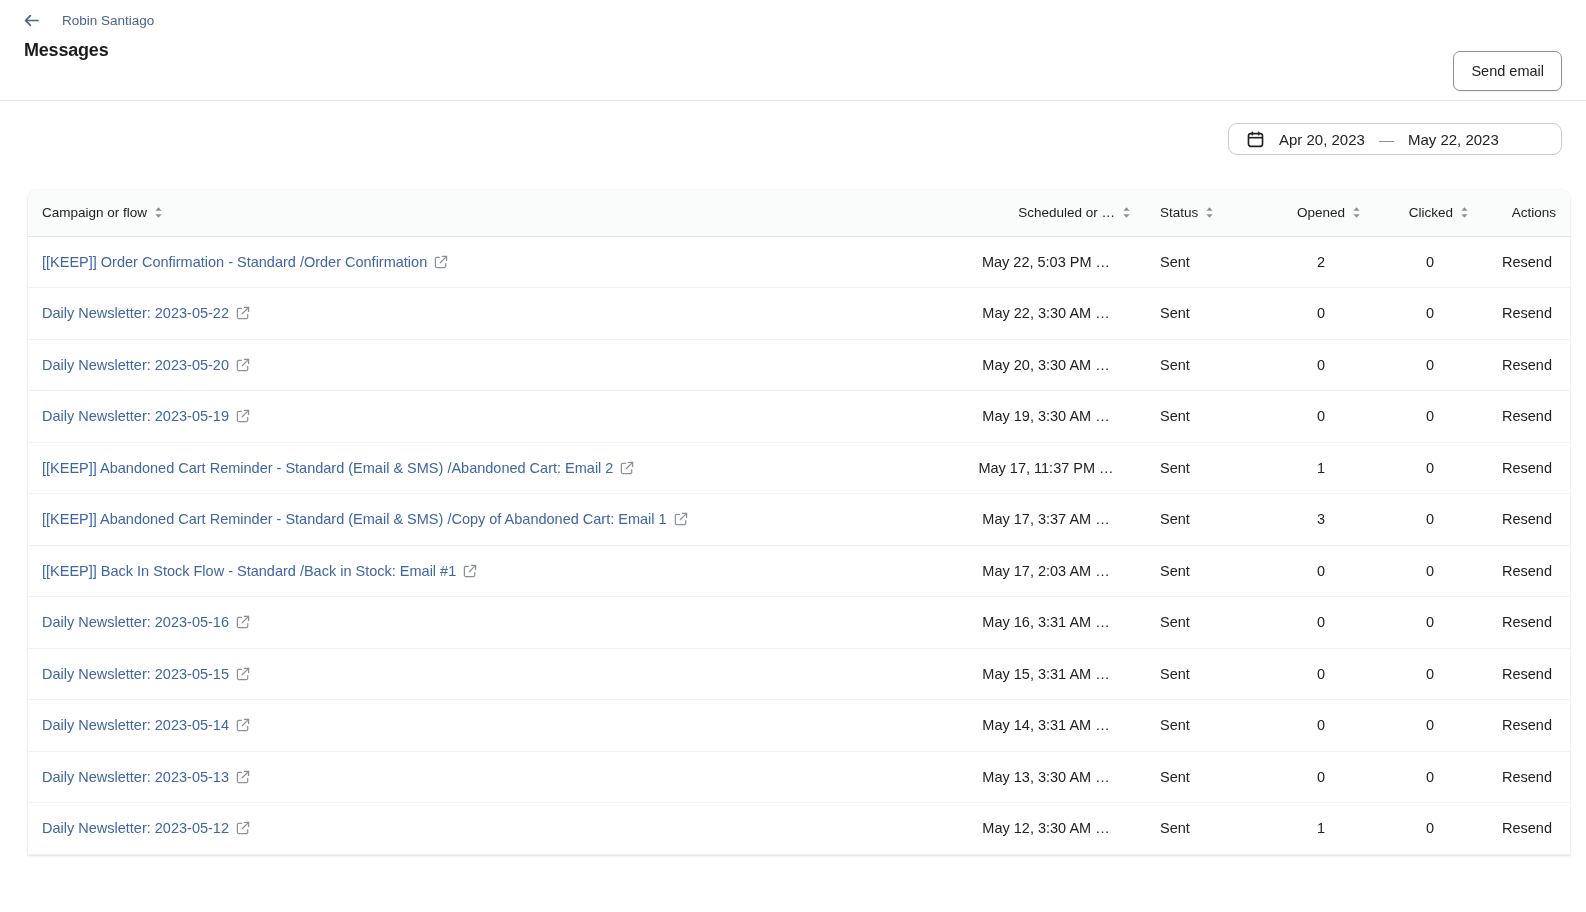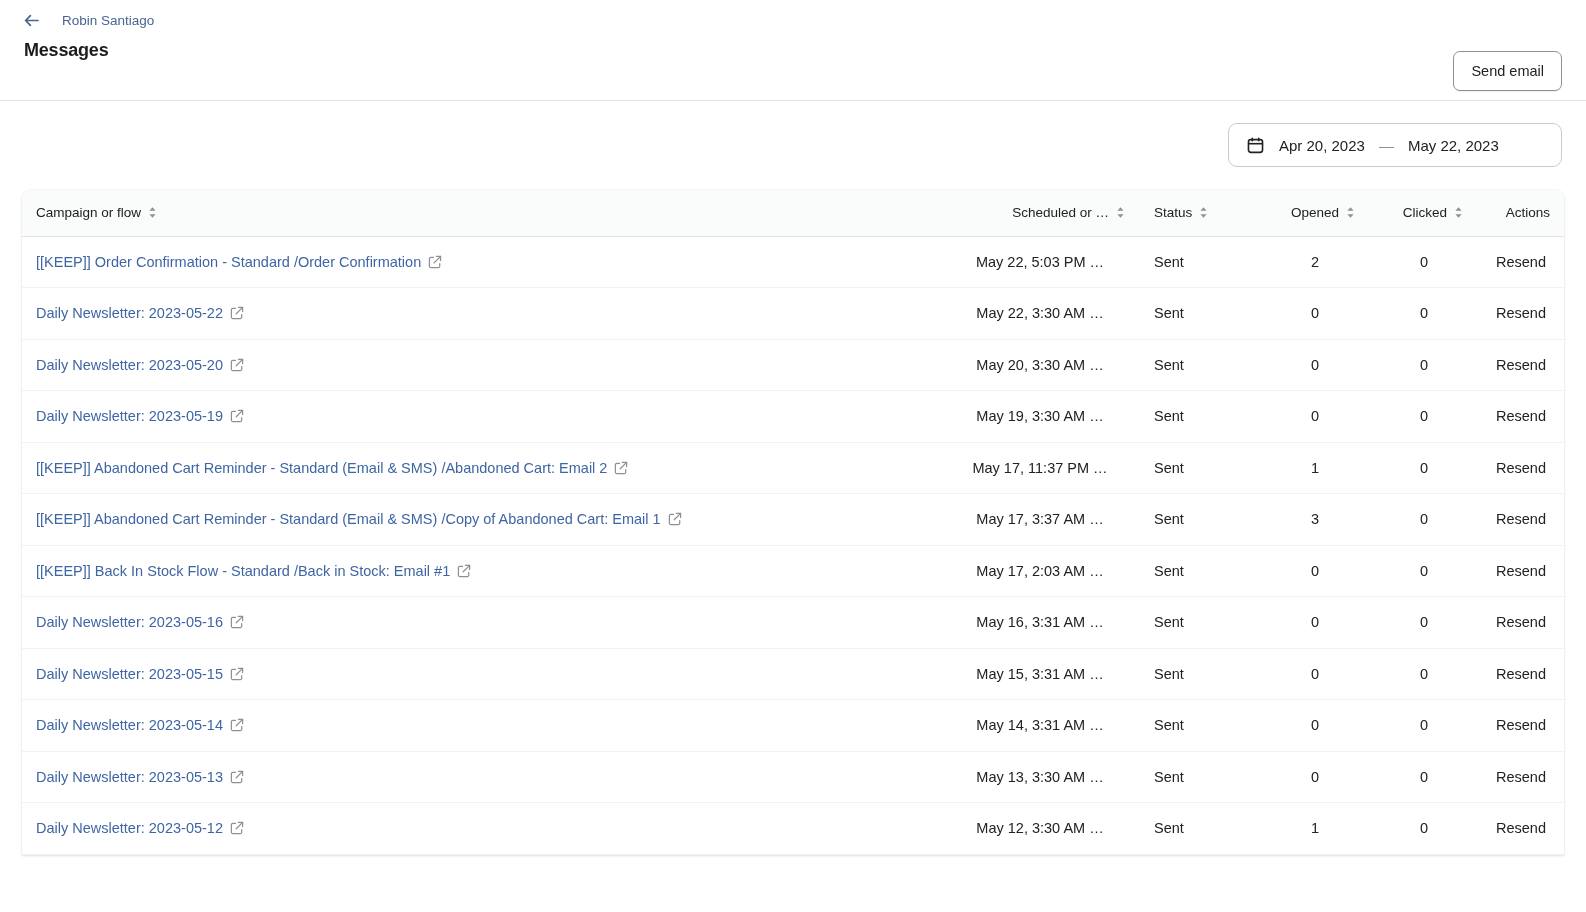--- a/index.html
+++ b/index.html
@@ -87,21 +87,21 @@
   }
   .seg-item.active {
     background: #ffffff;
     border: 1px solid #6d7175;
     font-weight: 400;
   }
 
   .daterange {
     position: absolute;
     right: 24px; top: 22px;
-    height: 44px;
+    height: 32px;
     min-width: 334px;
     display: flex;
     align-items: center;
     gap: 14px;
     padding: 0 18px 0 17px;
     border: 1px solid #c9cccf;
     border-radius: 9px;
     background: #ffffff;
     cursor: pointer;
   }
@@ -109,21 +109,21 @@
   .date-txt {
     font-size: 15px;
     color: #202223;
     white-space: nowrap;
   }
   .date-dash { color: #8c9196; font-size: 15px; }
 
   
   .table-card {
     position: absolute;
-    left: 22px;
+    left: 28px;
     top: 190px;
     width: 1542px;
     background: #ffffff;
     border-radius: 9px 9px 0 0;
     box-shadow: 0 0 0 1px rgba(63,63,68,0.03), 0 1px 3px rgba(63,63,68,0.13);
     overflow: hidden;
   }
 
   table.msg-table {
     width: 100%;

